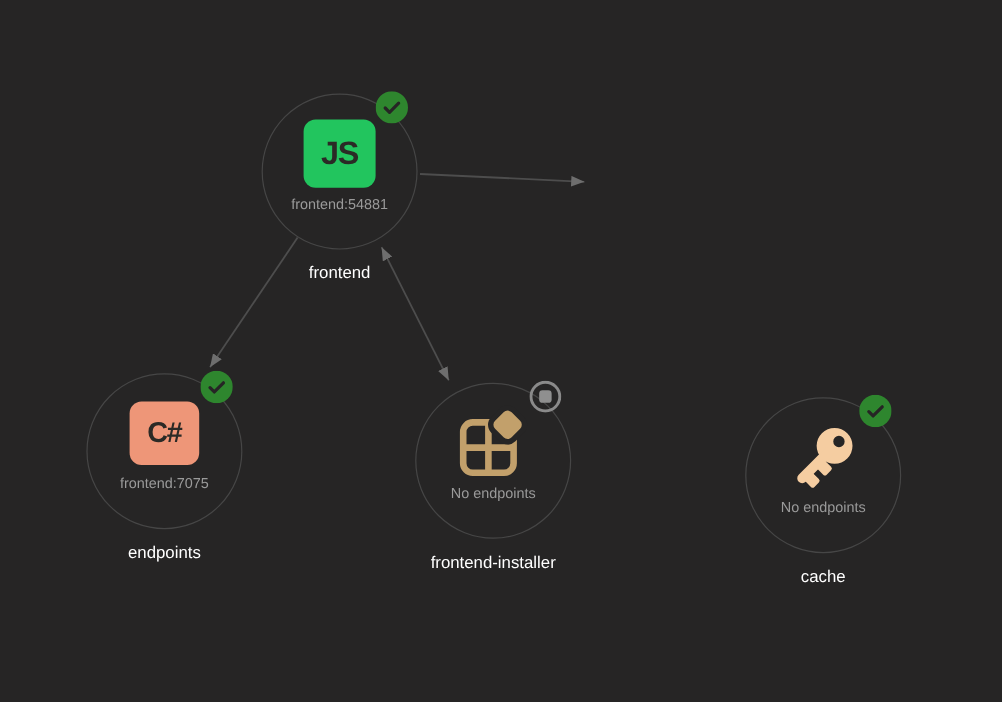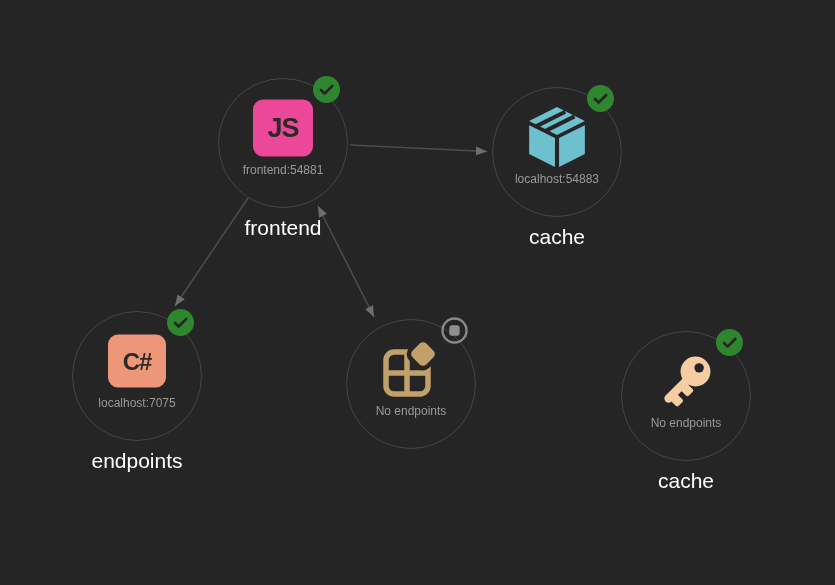--- a/index.html
+++ b/index.html
@@ -23,33 +23,33 @@
     position:absolute; left:50%; top:50px;
     transform:translate(-50%,-50%);
     display:flex; align-items:center; justify-content:center;
   }
   .icon.badge-sq {
     border-radius:10px;
     font-weight:bold;
     color:#2b2a26;
     letter-spacing:-1px;
   }
-  .icon.js  { width:60px; height:57px; background:#ec4899; font-size:27px; }
+  .icon.js  { width:60px; height:57px; background:#22c55e; font-size:27px; }
   .icon.cs  { width:58px; height:53px; background:#ee9678; font-size:24px; }
   .endpoint {
     position:absolute; top:85px; left:0; width:100%;
     text-align:center;
     font-size:12px; line-height:14px;
     color:#9a9a9a;
     white-space:nowrap;
   }
   .label {
     position:absolute; top:139px; left:50%;
     transform:translateX(-50%);
-    font-size:21px; line-height:21px;
+    font-size:14px; line-height:21px;
     color:#ffffff;
     white-space:nowrap;
   }
   .badge {
     position:absolute; left:95px; top:-2px;
     width:27px; height:27px;
   }
 </style>
 </head>
 <body>
@@ -75,47 +75,27 @@
     <div class="endpoint">frontend:54881</div>
     <div class="badge">
       <svg width="27" height="27" viewBox="0 0 27 27">
         <circle cx="13.5" cy="13.5" r="13.5" fill="#2e862e"></circle>
         <path d="M8 14 l3.6 3.6 L19.2 10" stroke="#262525" stroke-width="2.7" fill="none" stroke-linecap="round" stroke-linejoin="round"></path>
       </svg>
     </div>
     <div class="label">frontend</div>
   </div>
 
-  <div class="node" style="left:492px;top:87px">
-    <div class="circle"></div>
-    <div class="icon">
-      <svg width="66" height="66" viewBox="0 0 64 64">
-        <polygon points="32,3 59,16.5 32,30 5,16.5" fill="#6fc0cf"></polygon>
-        <line x1="11" y1="22" x2="40" y2="7.5" stroke="#262525" stroke-width="4"></line>
-        <line x1="20" y1="26.5" x2="49" y2="12" stroke="#262525" stroke-width="4"></line>
-        <polygon points="5,20.5 30,33 30,61 5,48.5" fill="#6fc0cf"></polygon>
-        <polygon points="34,33 59,20.5 59,48.5 34,61" fill="#6fc0cf"></polygon>
-      </svg>
-    </div>
-    <div class="endpoint">localhost:54883</div>
-    <div class="badge">
-      <svg width="27" height="27" viewBox="0 0 27 27">
-        <circle cx="13.5" cy="13.5" r="13.5" fill="#2e862e"></circle>
-        <path d="M8 14 l3.6 3.6 L19.2 10" stroke="#262525" stroke-width="2.7" fill="none" stroke-linecap="round" stroke-linejoin="round"></path>
-      </svg>
-    </div>
-    <div class="label">cache</div>
-  </div>
 
   <div class="node" style="left:72px;top:311px">
     <div class="circle"></div>
     <div class="icon badge-sq cs">
       <span>C#</span>
     </div>
-    <div class="endpoint">localhost:7075</div>
+    <div class="endpoint">frontend:7075</div>
     <div class="badge">
       <svg width="27" height="27" viewBox="0 0 27 27">
         <circle cx="13.5" cy="13.5" r="13.5" fill="#2e862e"></circle>
         <path d="M8 14 l3.6 3.6 L19.2 10" stroke="#262525" stroke-width="2.7" fill="none" stroke-linecap="round" stroke-linejoin="round"></path>
       </svg>
     </div>
     <div class="label">endpoints</div>
   </div>
 
   <div class="node" style="left:346px;top:319px">
@@ -129,20 +109,21 @@
         <rect x="31" y="4" width="24" height="24" rx="7" transform="rotate(45 43 16)" fill="#c2a06b" stroke="#262525" stroke-width="4.5"></rect>
       </svg>
     </div>
     <div class="endpoint">No endpoints</div>
     <div class="badge">
       <svg width="27" height="27" viewBox="0 0 27 27">
         <circle cx="13.5" cy="13.5" r="12" fill="none" stroke="#8a8a8a" stroke-width="2.4"></circle>
         <rect x="8.3" y="8.3" width="10.4" height="10.4" rx="2.8" fill="#8f8f8f"></rect>
       </svg>
     </div>
+    <div class="label">frontend-installer</div>
   </div>
 
   <div class="node" style="left:621px;top:331px">
     <div class="circle"></div>
     <div class="icon">
       <svg width="66" height="66" viewBox="0 0 64 64">
         <g transform="rotate(-45 32 32)" fill="#f5cda1">
           <circle cx="45" cy="32" r="14.5"></circle>
           <rect x="4" y="28" width="38" height="8" rx="4"></rect>
           <rect x="8" y="33" width="9" height="11" rx="2"></rect>

